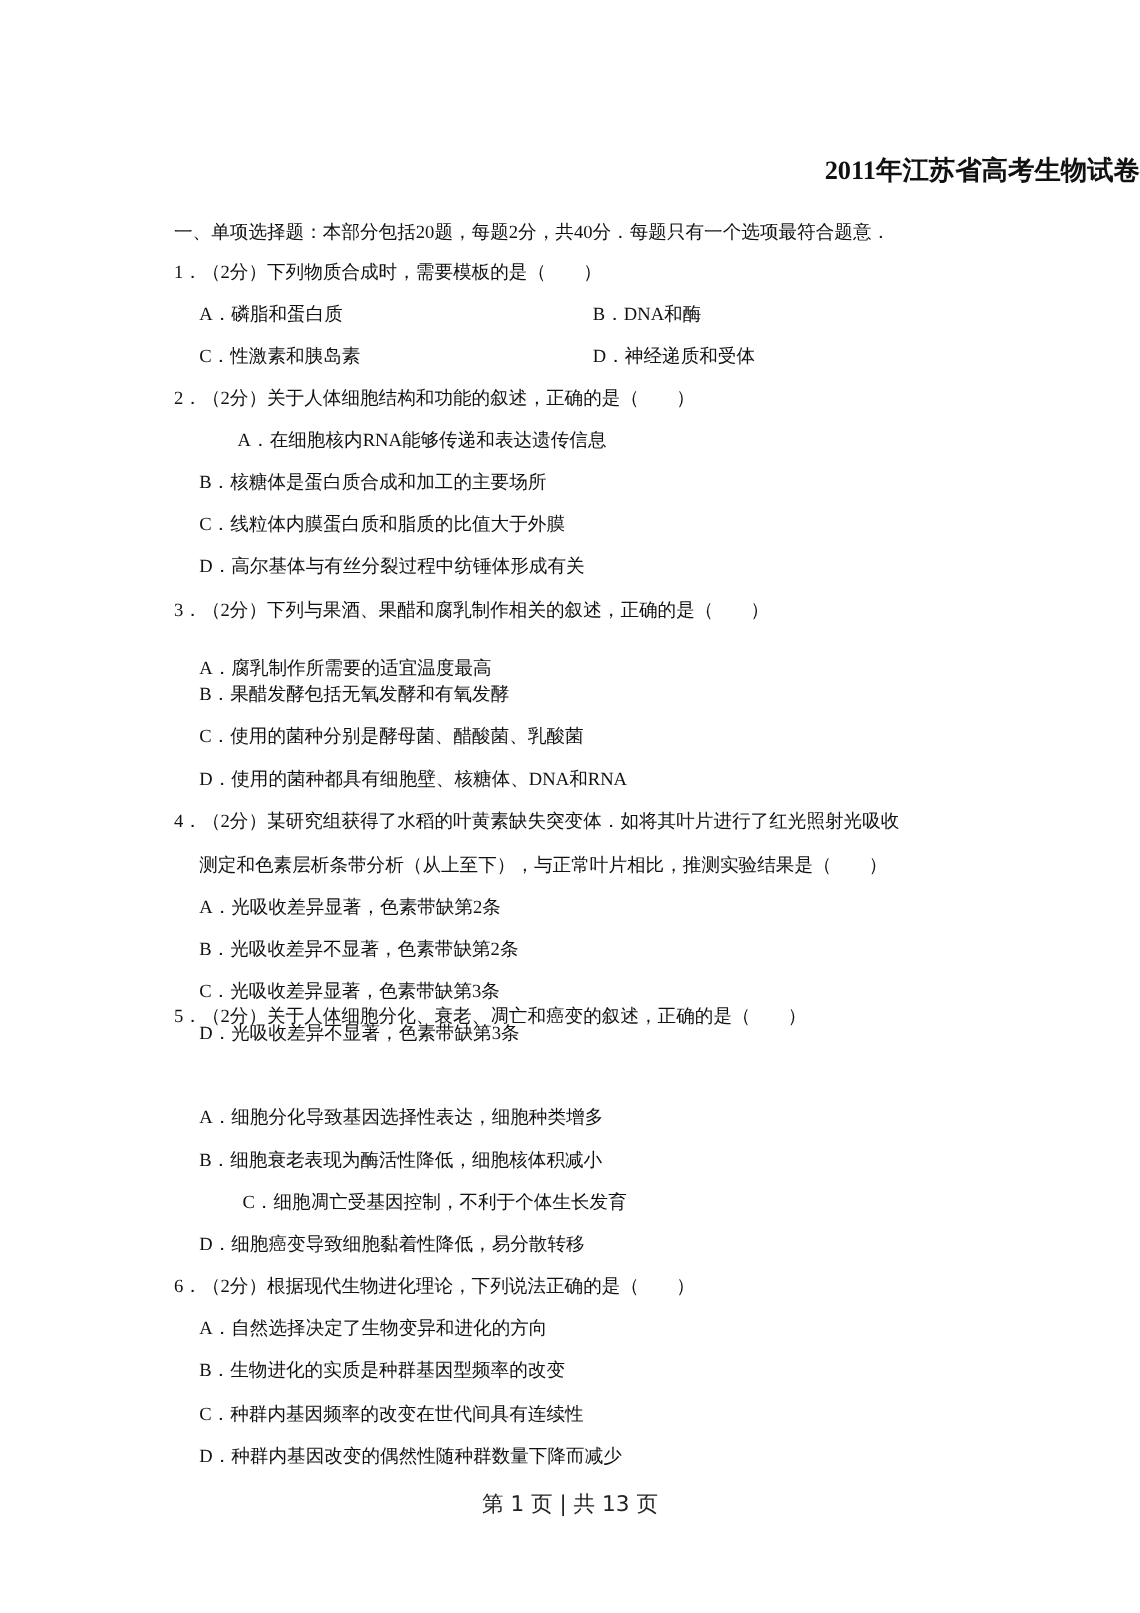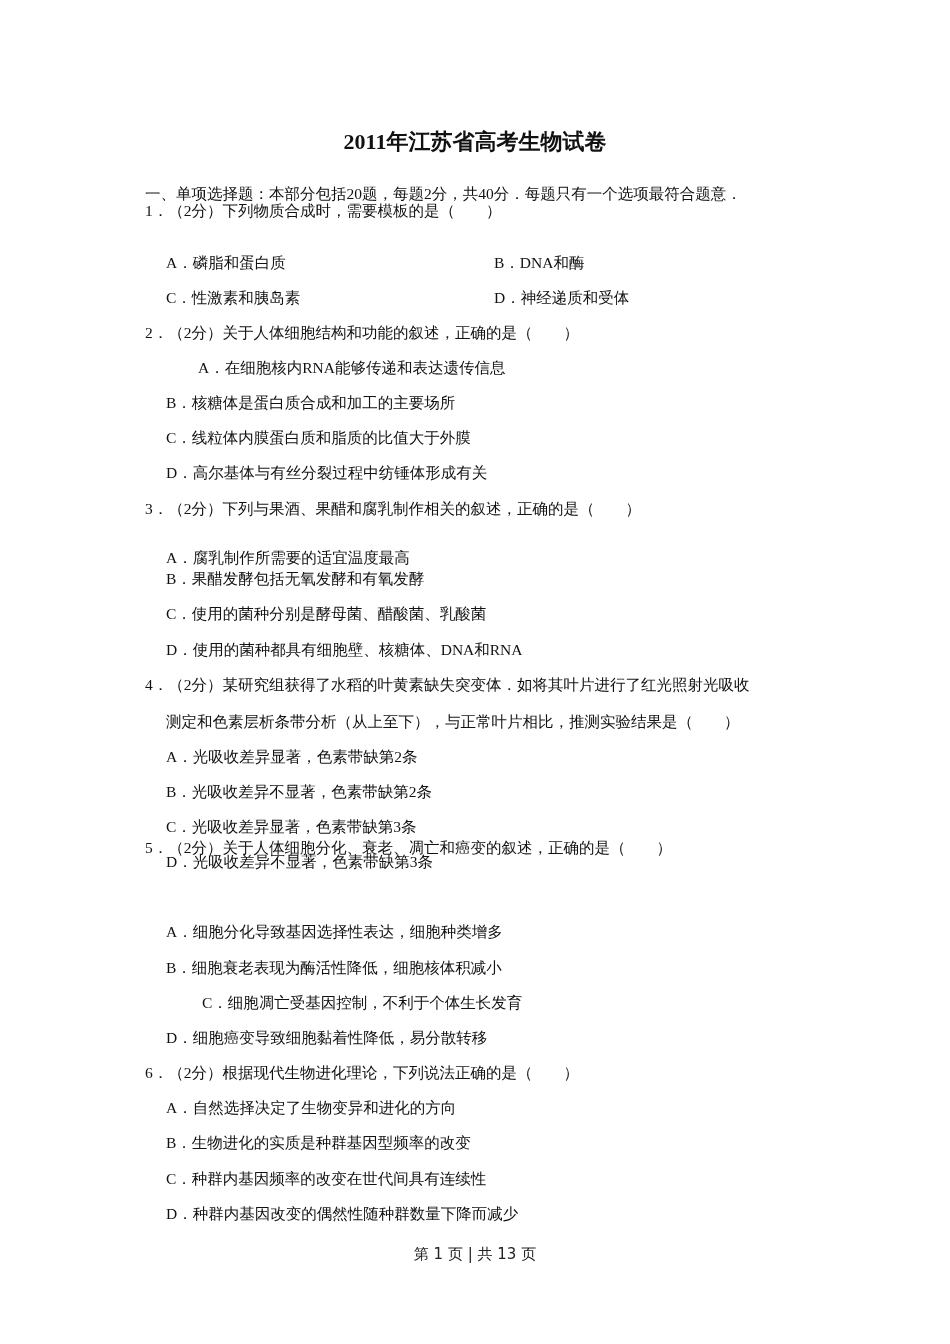--- a/index.html
+++ b/index.html
@@ -19,21 +19,21 @@
       position: absolute;
       left: 0; top: 0;
       width: 950px;
       height: 1344px;
     }
     .title {
       position: absolute;
       left: 0;
       top: 126px;
       width: 950px;
-      text-align: center;
+      text-align: right;
       font-size: 22px;
       font-weight: bold;
       letter-spacing: 0px;
       line-height: 32px;
     }
     .section-heading {
       position: absolute;
       left: 145px;
       top: 182px;
       font-size: 15.5px;
@@ -51,35 +51,35 @@
     .q-cont { left: 166px; }
     .opt-line { left: 166px; }
     .opt-right { left: 494px; }
     .footer {
       position: absolute;
       left: 0;
       top: 1243px;
       width: 950px;
       text-align: center;
       font-family: "DejaVu Sans", "Liberation Sans", sans-serif;
-      font-size: 15px;
+      font-size: 18px;
       line-height: 22px;
       color: #222222;
     }
   </style>
 </head>
 <body>
 
 <div class="page">
 
   <div class="title">2011年江苏省高考生物试卷</div>
 
   <div class="section-heading">一、单项选择题：本部分包括20题，每题2分，共40分．每题只有一个选项最符合题意．</div>
 
-  <div class="line q-line" style="top:199px;">1．（2分）下列物质合成时，需要模板的是（　　）</div>
+  <div class="line q-line" style="top:216px;">1．（2分）下列物质合成时，需要模板的是（　　）</div>
   <div class="line opt-line" style="top:251px;">A．磷脂和蛋白质</div>
   <div class="line opt-right" style="top:251px;">B．DNA和酶</div>
   <div class="line opt-line" style="top:286px;">C．性激素和胰岛素</div>
   <div class="line opt-right" style="top:286px;">D．神经递质和受体</div>
 
   <div class="line q-line" style="top:321px;">2．（2分）关于人体细胞结构和功能的叙述，正确的是（　　）</div>
   <div class="line opt-line" style="top:356px;margin-left:32px;">A．在细胞核内RNA能够传递和表达遗传信息</div>
   <div class="line opt-line" style="top:391px;">B．核糖体是蛋白质合成和加工的主要场所</div>
   <div class="line opt-line" style="top:426px;">C．线粒体内膜蛋白质和脂质的比值大于外膜</div>
   <div class="line opt-line" style="top:461px;">D．高尔基体与有丝分裂过程中纺锤体形成有关</div>

